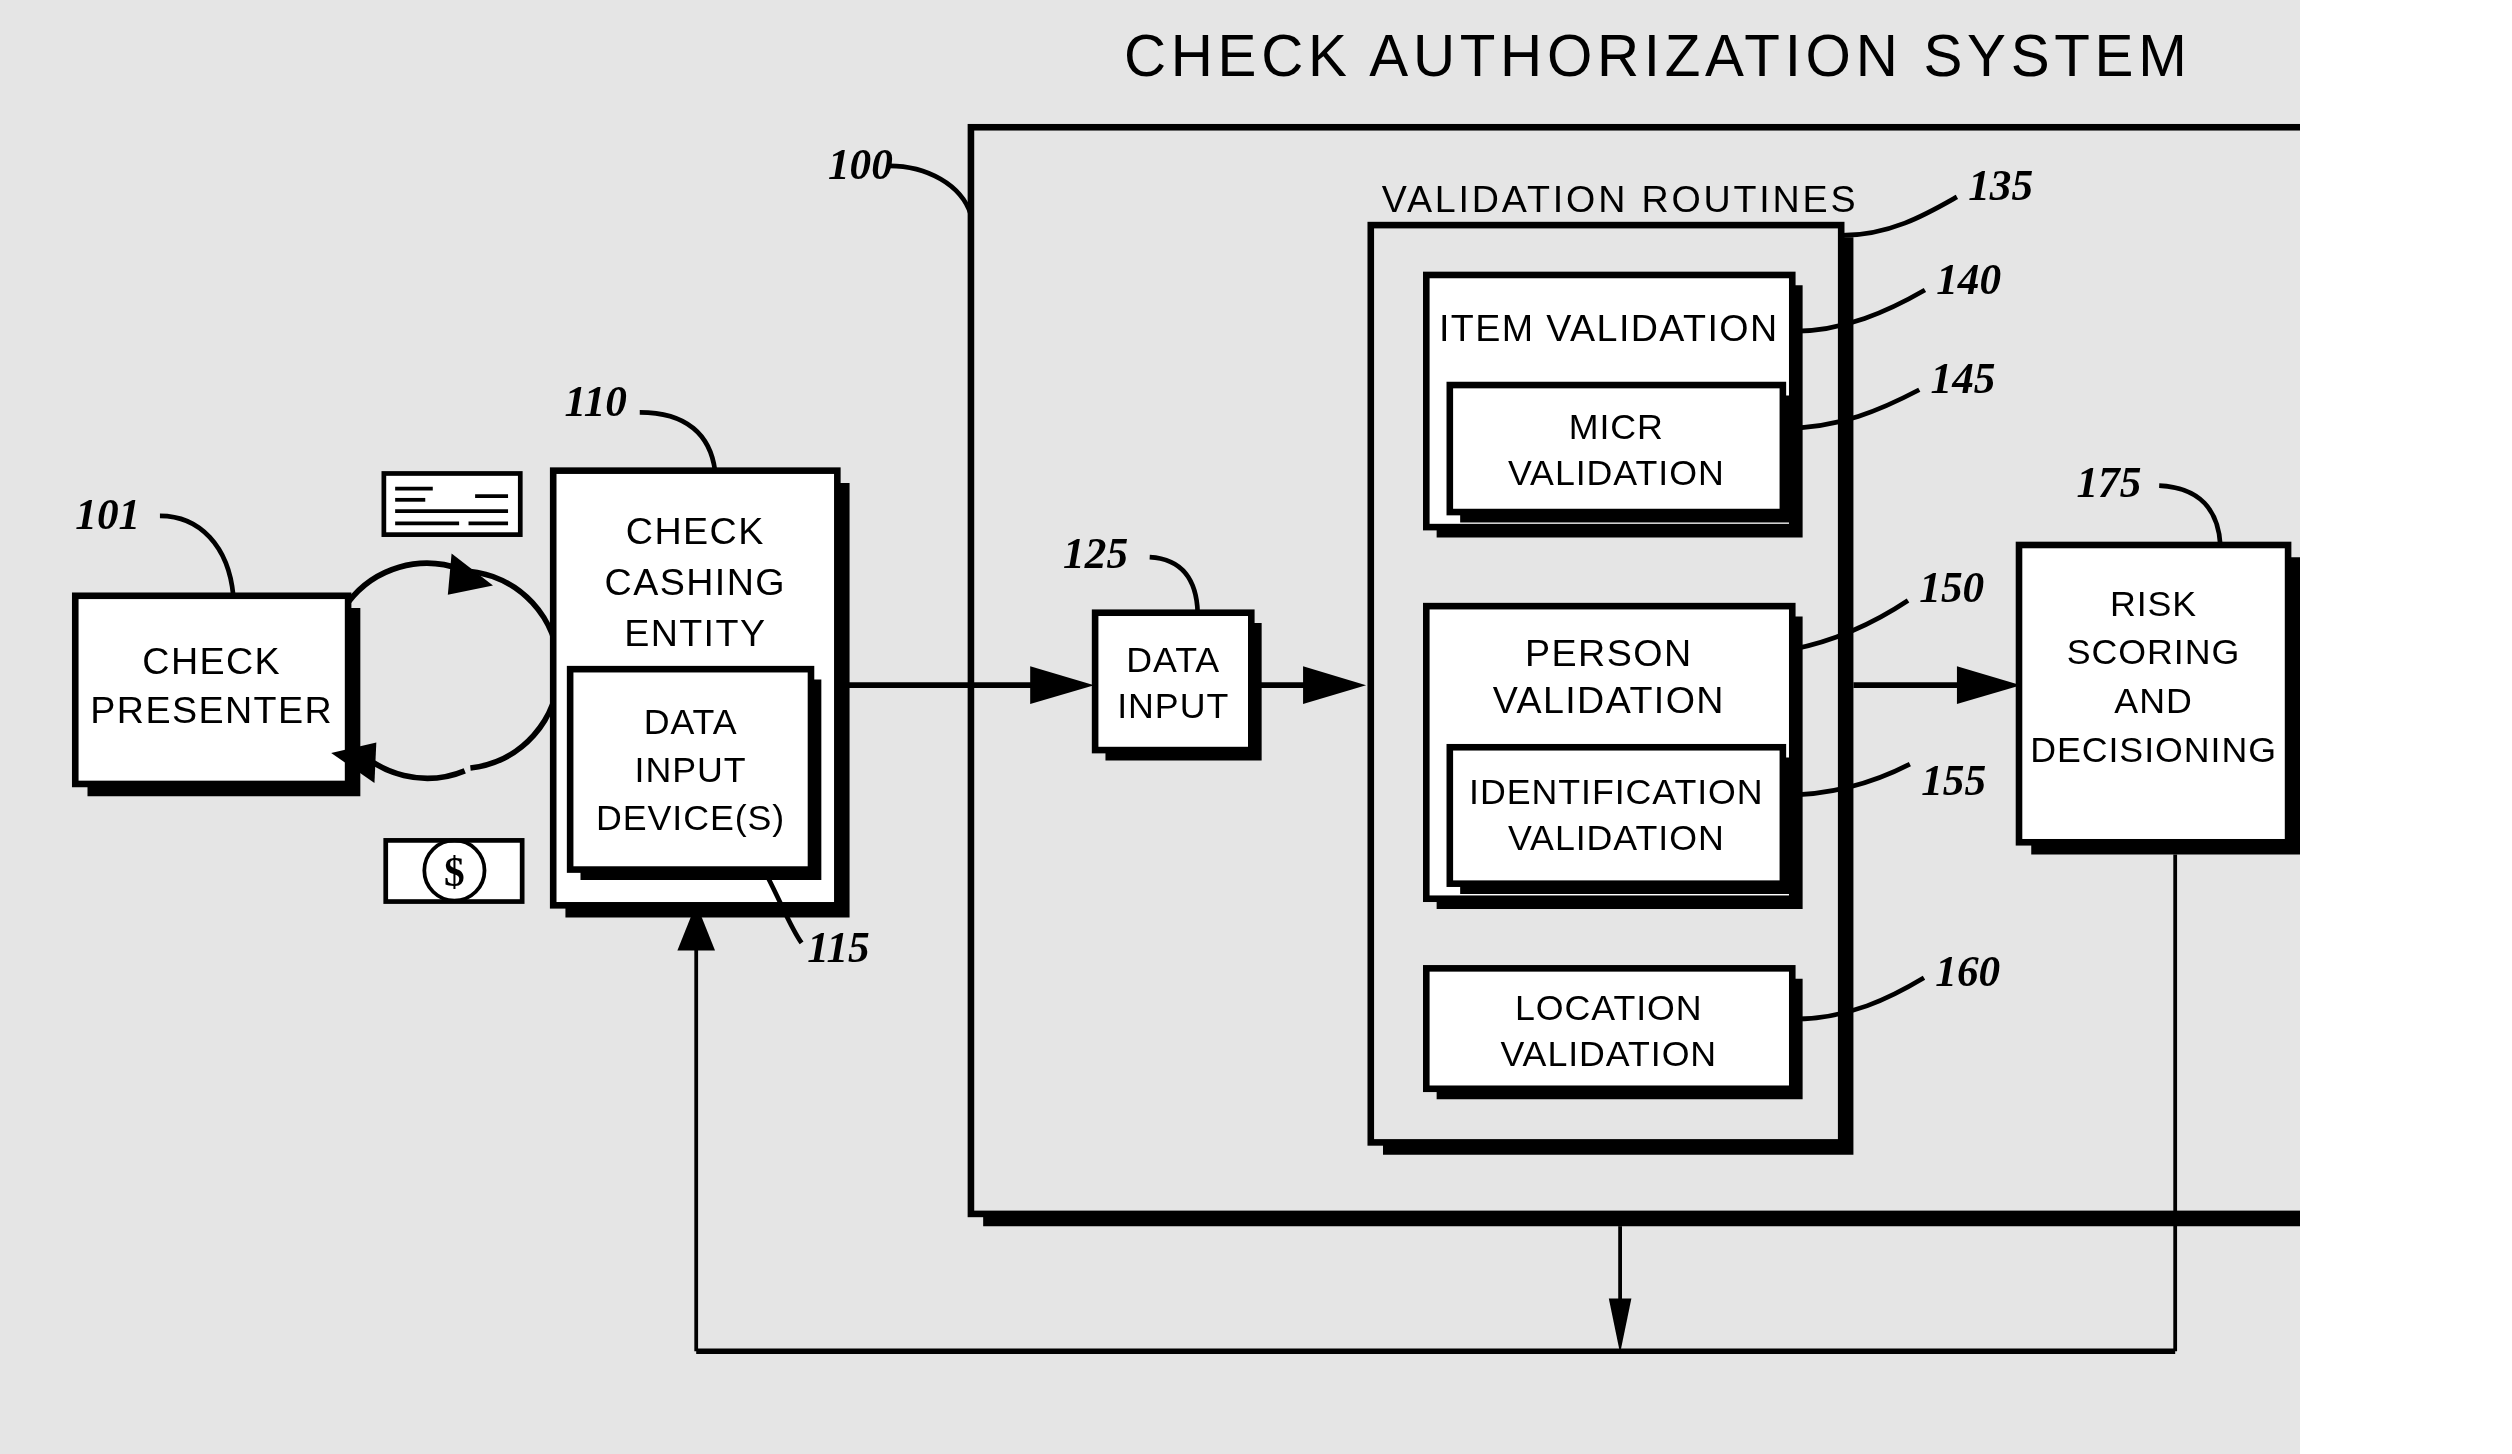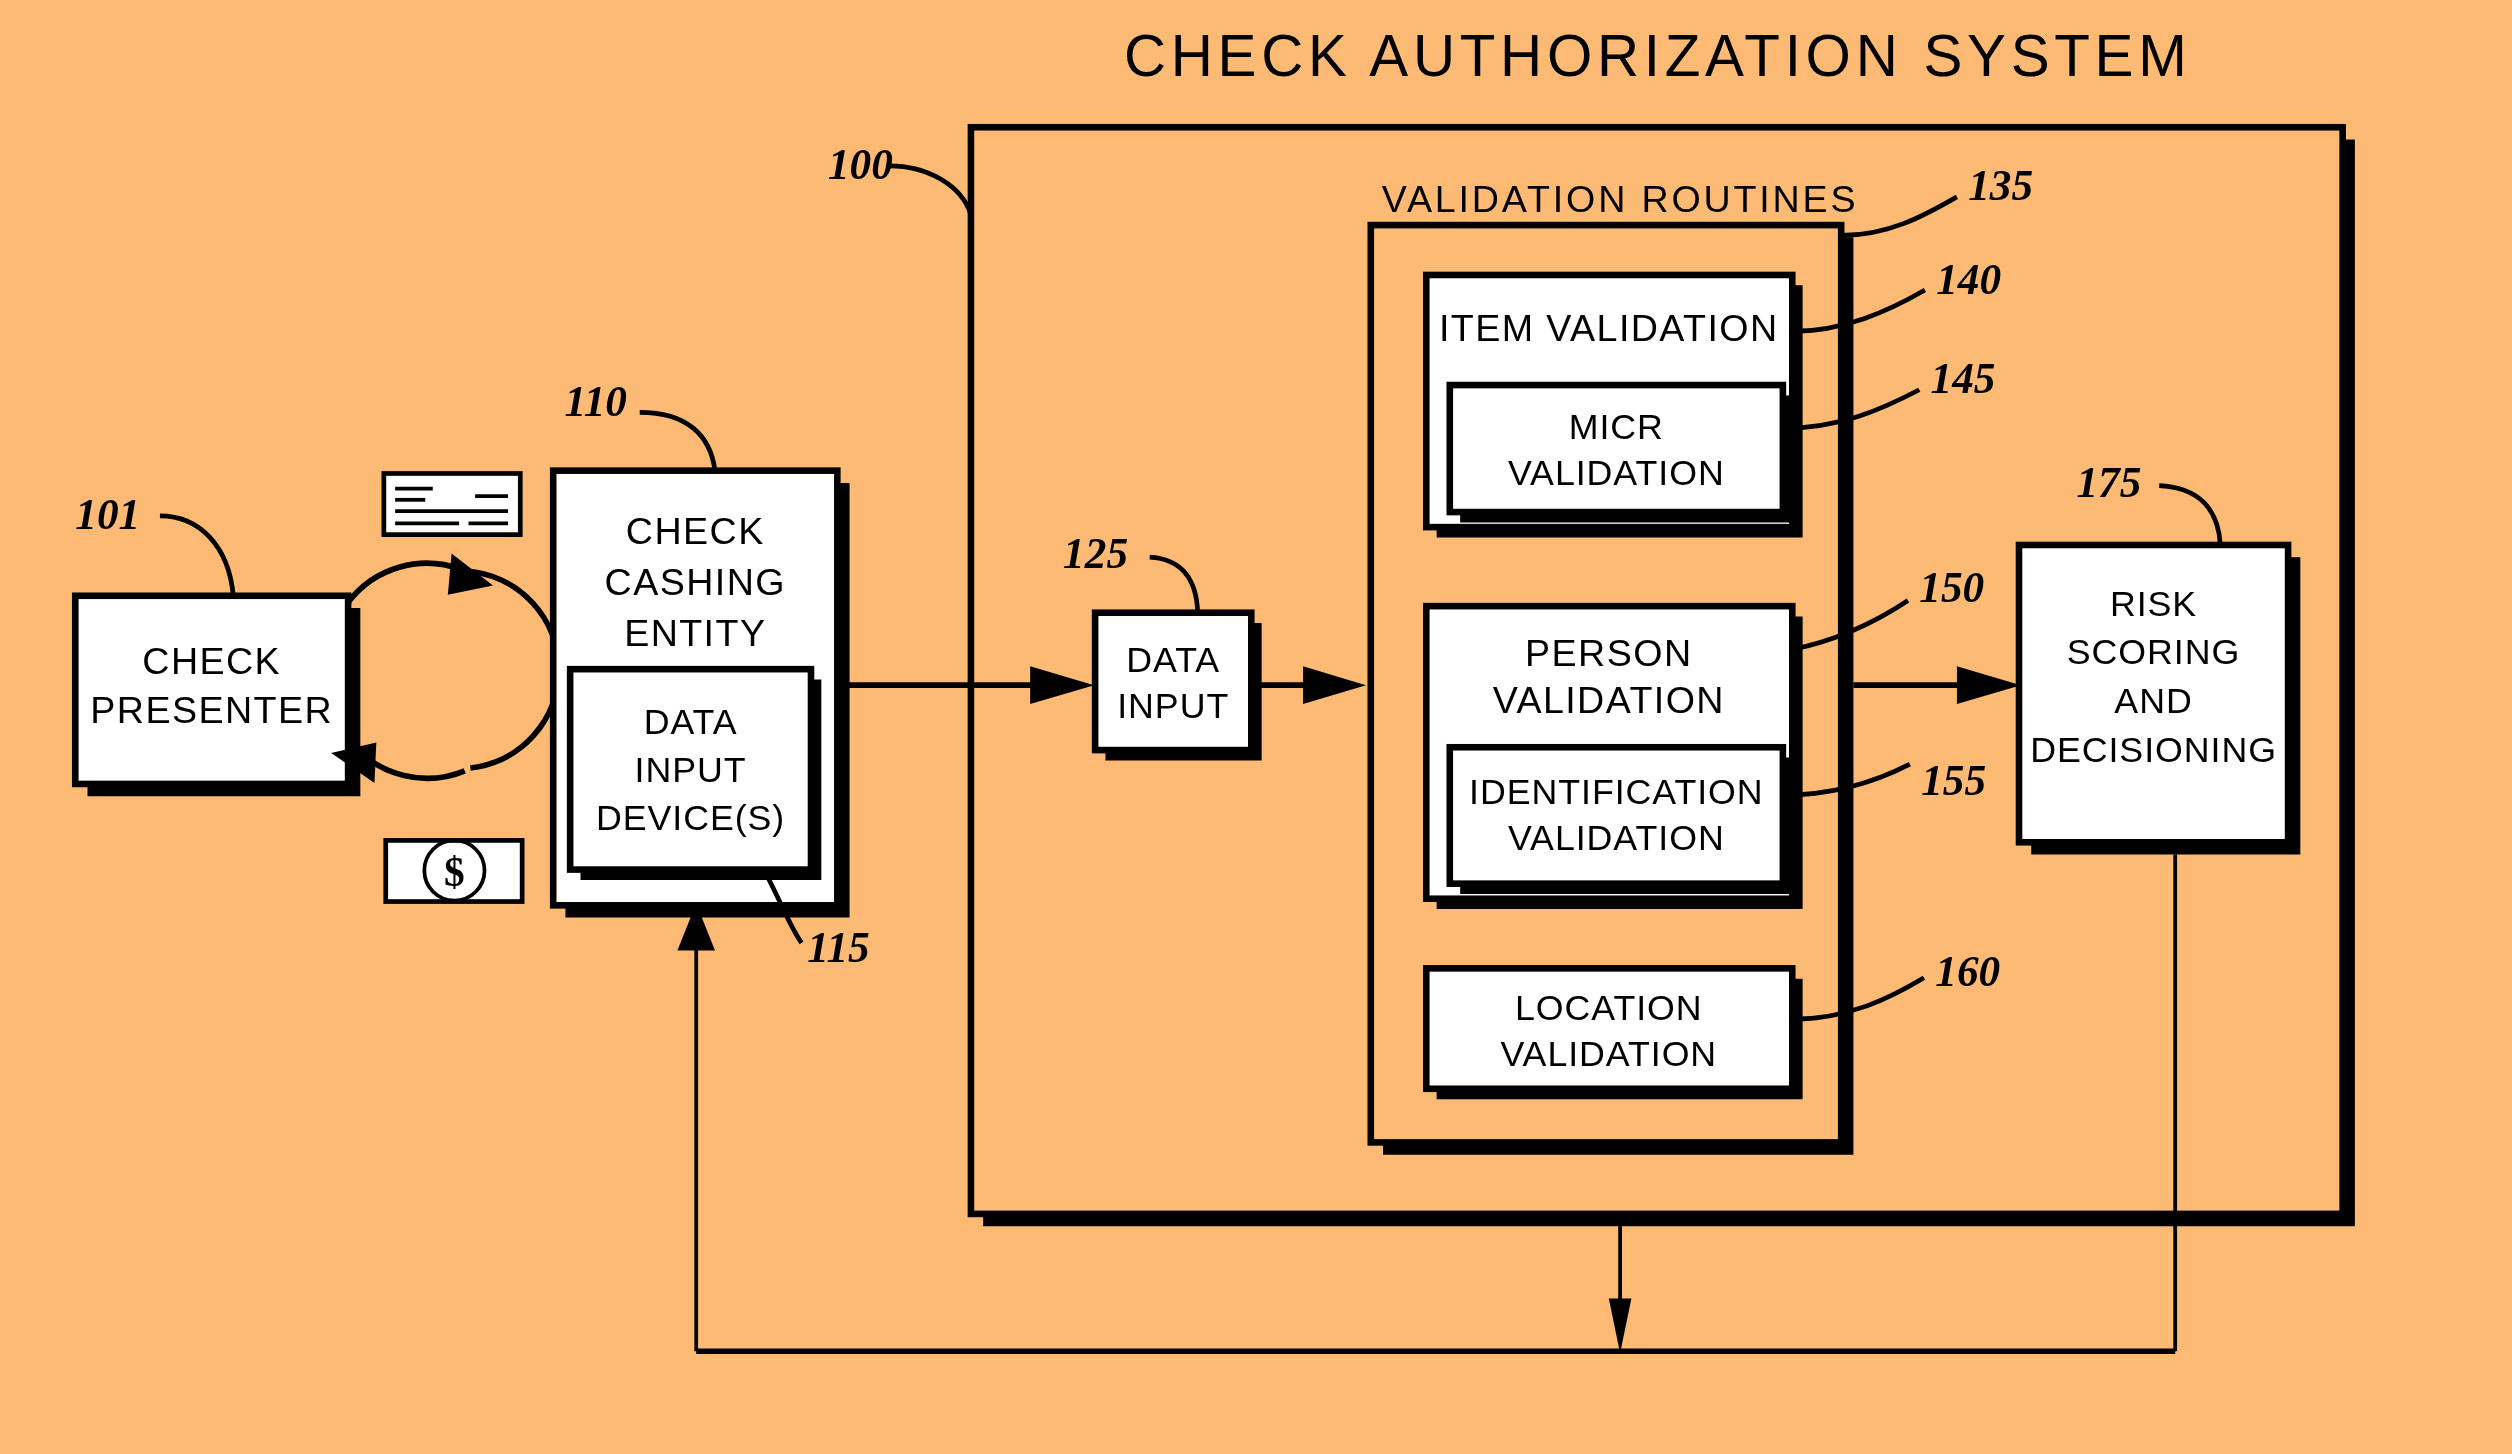--- a/index.html
+++ b/index.html
@@ -3,23 +3,23 @@
 <meta charset="utf-8">
 <title>Check Authorization System</title>
 <style>
   html, body {
     margin: 0;
     padding: 0;
     background: #ffffff;
   }
   #stage {
     position: relative;
-    width: 2512px;
+    width: 2300px;
     height: 1455px;
-    background: #fdba74;
+    background: #e5e5e5;
     overflow: hidden;
     font-family: "Liberation Sans", sans-serif;
   }
   svg.diagram {
     position: absolute;
     left: 0;
     top: 0;
     width: 2512px;
     height: 1455px;
     display: block;

